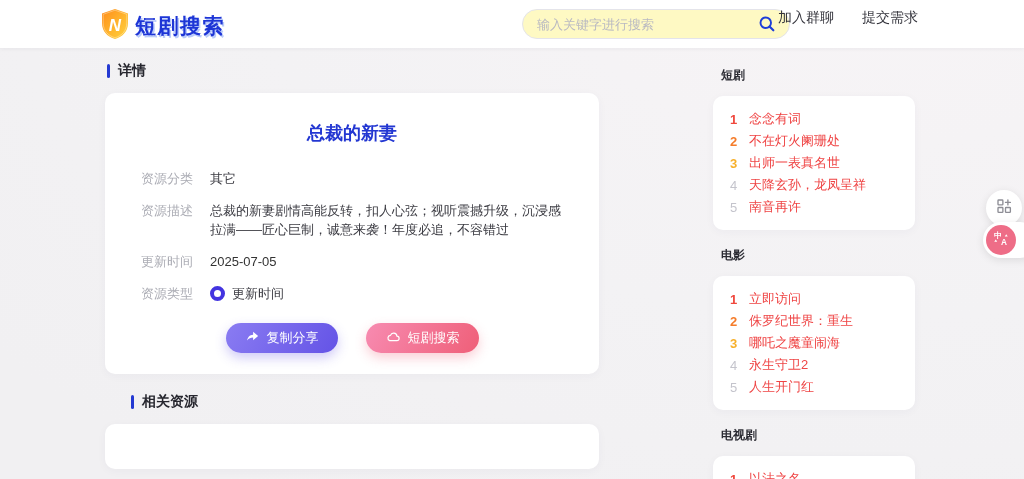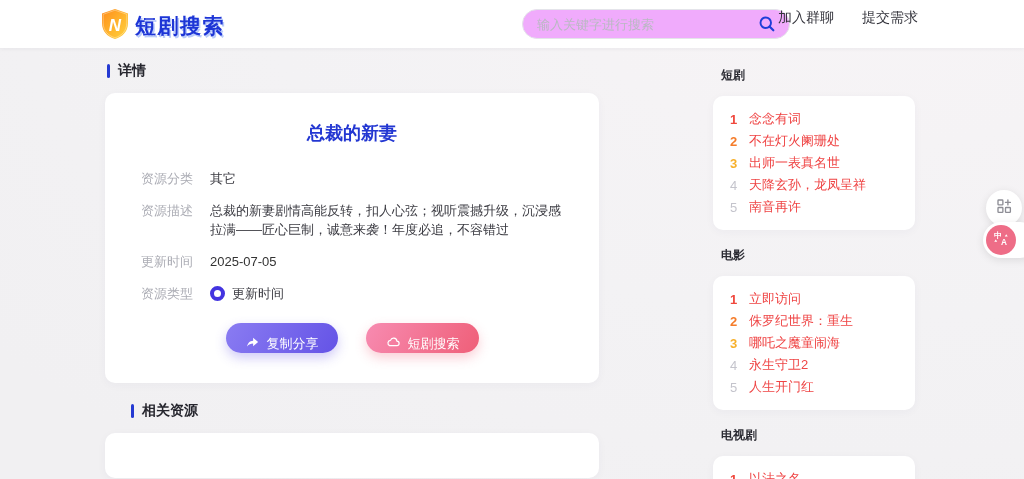--- a/index.html
+++ b/index.html
@@ -7,50 +7,50 @@
   body { font-family:"Liberation Sans", sans-serif; background:#f3f2f4; }
   .page { position:relative; width:1024px; height:479px; overflow:hidden;
           background: radial-gradient(1100px 620px at 85% -5%, #f7f4f6 0%, #f3f2f4 55%, #f1f0f2 100%); }
 
   
   .header { position:absolute; top:0; left:0; width:1024px; height:48px; background:#fff;
             box-shadow:0 1px 4px rgba(30,30,60,.06); z-index:5; }
   .logo { position:absolute; left:100px; top:8px; display:flex; align-items:center; gap:5px; cursor:pointer; }
   .logo-text { font-size:21px; font-weight:bold; color:#1d35d6; letter-spacing:1.5px;
                text-shadow:1.5px 1.5px 0 rgba(130,160,245,.55); }
-  .search { position:absolute; left:522px; top:9px; width:268px; height:30px; background:#f0abfc;
+  .search { position:absolute; left:522px; top:9px; width:268px; height:30px; background:#fef9c3;
             border:1px solid #e4e4ea; border-radius:16px; display:flex; align-items:center;
             padding:0 10px 0 14px; }
   .search input { flex:1; border:0; outline:0; font-size:13px; color:#333; background:transparent; }
   .search input::placeholder { color:#b9b9c2; }
   .search-btn { width:24px; height:24px; display:flex; align-items:center; justify-content:center; cursor:pointer; }
   .nav { position:absolute; right:106px; top:0; height:36px; display:flex; align-items:center; gap:28px; }
   .nav-link { font-size:14px; color:#35353d; font-weight:500; cursor:pointer; white-space:nowrap; }
 
   
   .left-col  { position:absolute; left:105px; top:62px; width:494px; }
   .right-col { position:absolute; left:713px; top:62px; width:202px; }
 
   .section-head { display:flex; align-items:center; gap:8px; margin:0 0 13px 2px; }
   .section-bar { width:3px; height:14px; background:#2439d2; border-radius:2px; }
   .section-title { font-size:14px; font-weight:bold; color:#26262e; }
 
   
-  .detail-card { background:#fff; border-radius:10px; padding:24px 36px 30px;
+  .detail-card { background:#fff; border-radius:10px; padding:24px 36px 21px;
                  box-shadow:0 2px 10px rgba(50,50,100,.04); }
   .detail-title { text-align:center; color:#2337d2; font-size:18px; font-weight:bold; margin:4px 0 24px; }
   .field-row { display:flex; font-size:13px; line-height:19px; margin-bottom:13px; }
   .field-label { flex:none; width:55px; color:#abacb4; margin-right:14px; }
   .field-value { color:#3b3b42; max-width:462px; }
   .field-value.strong { font-weight:500; color:#333; }
   .quark-row { display:flex; align-items:center; gap:7px; }
   .quark-dot { width:15px; height:15px; border-radius:50%; background:#fff; border:4.5px solid #4334e0; }
   .btn-row { display:flex; justify-content:center; gap:28px; margin-top:20px; }
   .btn { height:30px; padding:0 19px; border:0; border-radius:16px; color:#fff; font-size:13px;
-         display:inline-flex; align-items:flex-end; gap:7px; cursor:pointer;
+         display:inline-flex; align-items:center; gap:7px; cursor:pointer;
          font-family:"Liberation Sans", sans-serif; }
   .btn-share { background:linear-gradient(120deg,#8a7cf2,#6453e6); box-shadow:0 5px 12px rgba(100,83,230,.30); }
   .btn-visit { background:linear-gradient(120deg,#f78bb1,#ef5f78); box-shadow:0 5px 12px rgba(239,95,120,.30); }
 
   .related-head { margin-top:19px;padding-left:24px; }
   .related-card { background:#fff; border-radius:10px; height:45px; box-shadow:0 2px 10px rgba(50,50,100,.04); }
 
   
   .side-title { font-size:12px; font-weight:bold; color:#2b2b33; margin:5px 0 12px 8px; }
   .side-title.later { margin-top:17px; }

